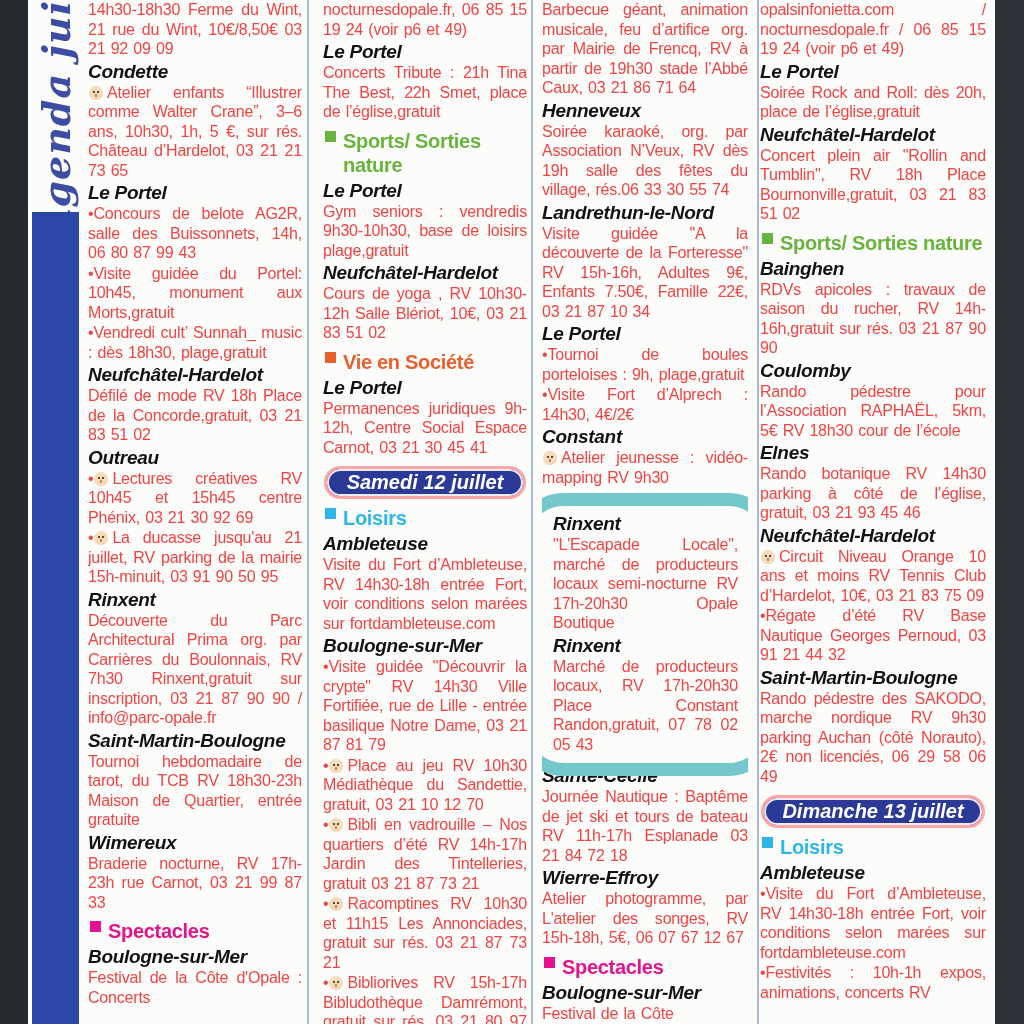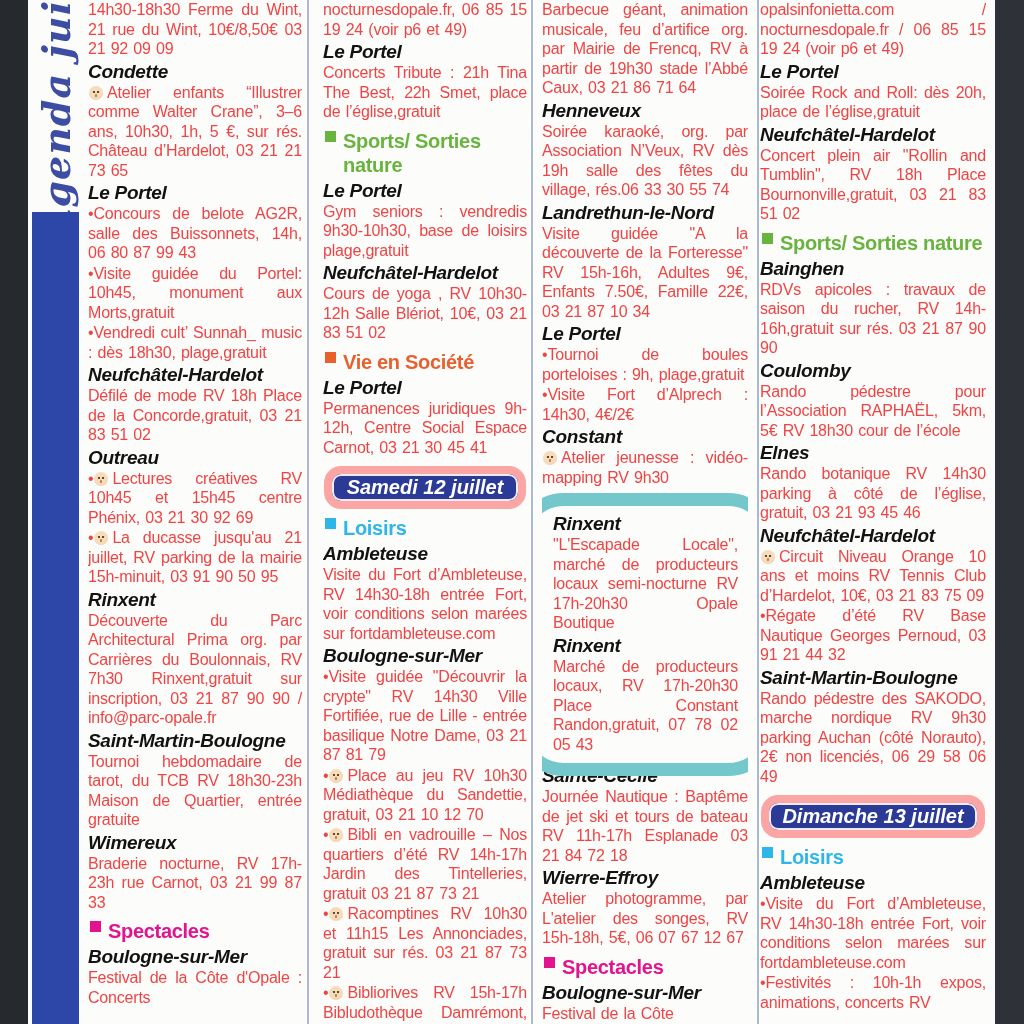--- a/index.html
+++ b/index.html
@@ -26,21 +26,21 @@
   #col3{left:514px;width:206px;z-index:3;}
   #col4{left:732px;width:226px;z-index:1;}
 
   .entry{margin:0 0 1px 0;font-size:16px;line-height:19.5px;color:#ef4444;
          text-align:justify;letter-spacing:-0.2px;word-spacing:1px;}
   .loc{font-size:19px;line-height:23px;font-weight:bold;color:#121212;letter-spacing:-0.3px;margin-top:1px;font-style:italic;}
   .section{font-size:20px;line-height:24px;font-weight:bold;margin:7px 0 2px 0;letter-spacing:-0.3px;
            display:flex;}
   .sq{display:inline-block;width:11px;height:11px;margin:2px 7px 0 2px;flex:0 0 auto;}
   .pill{margin:9px 1px 7px 1px;height:27px;border-radius:17px;background:#2b3a97;
-        border:8px solid #fca5a5;box-shadow:inset 0 0 0 2px rgba(255,255,255,.9);
+        border:3px solid #fca5a5;box-shadow:inset 0 0 0 2px rgba(255,255,255,.9);
         color:#ffffff;font-style:italic;font-weight:bold;font-size:20px;line-height:27px;
         text-align:center;letter-spacing:0px;}
   .baby{display:inline-block;width:14px;height:14px;border-radius:50%;vertical-align:-2px;margin:0 4px 0 1px;
     background:
       radial-gradient(circle at 34% 42%, #5c4a3a 8%, rgba(0,0,0,0) 11%),
       radial-gradient(circle at 66% 42%, #5c4a3a 8%, rgba(0,0,0,0) 11%),
       radial-gradient(circle at 50% 68%, #bd7e58 9%, rgba(0,0,0,0) 12%),
       radial-gradient(circle at 46% 38%, #f7dcba 55%, #edc49c 100%);}
 
   

